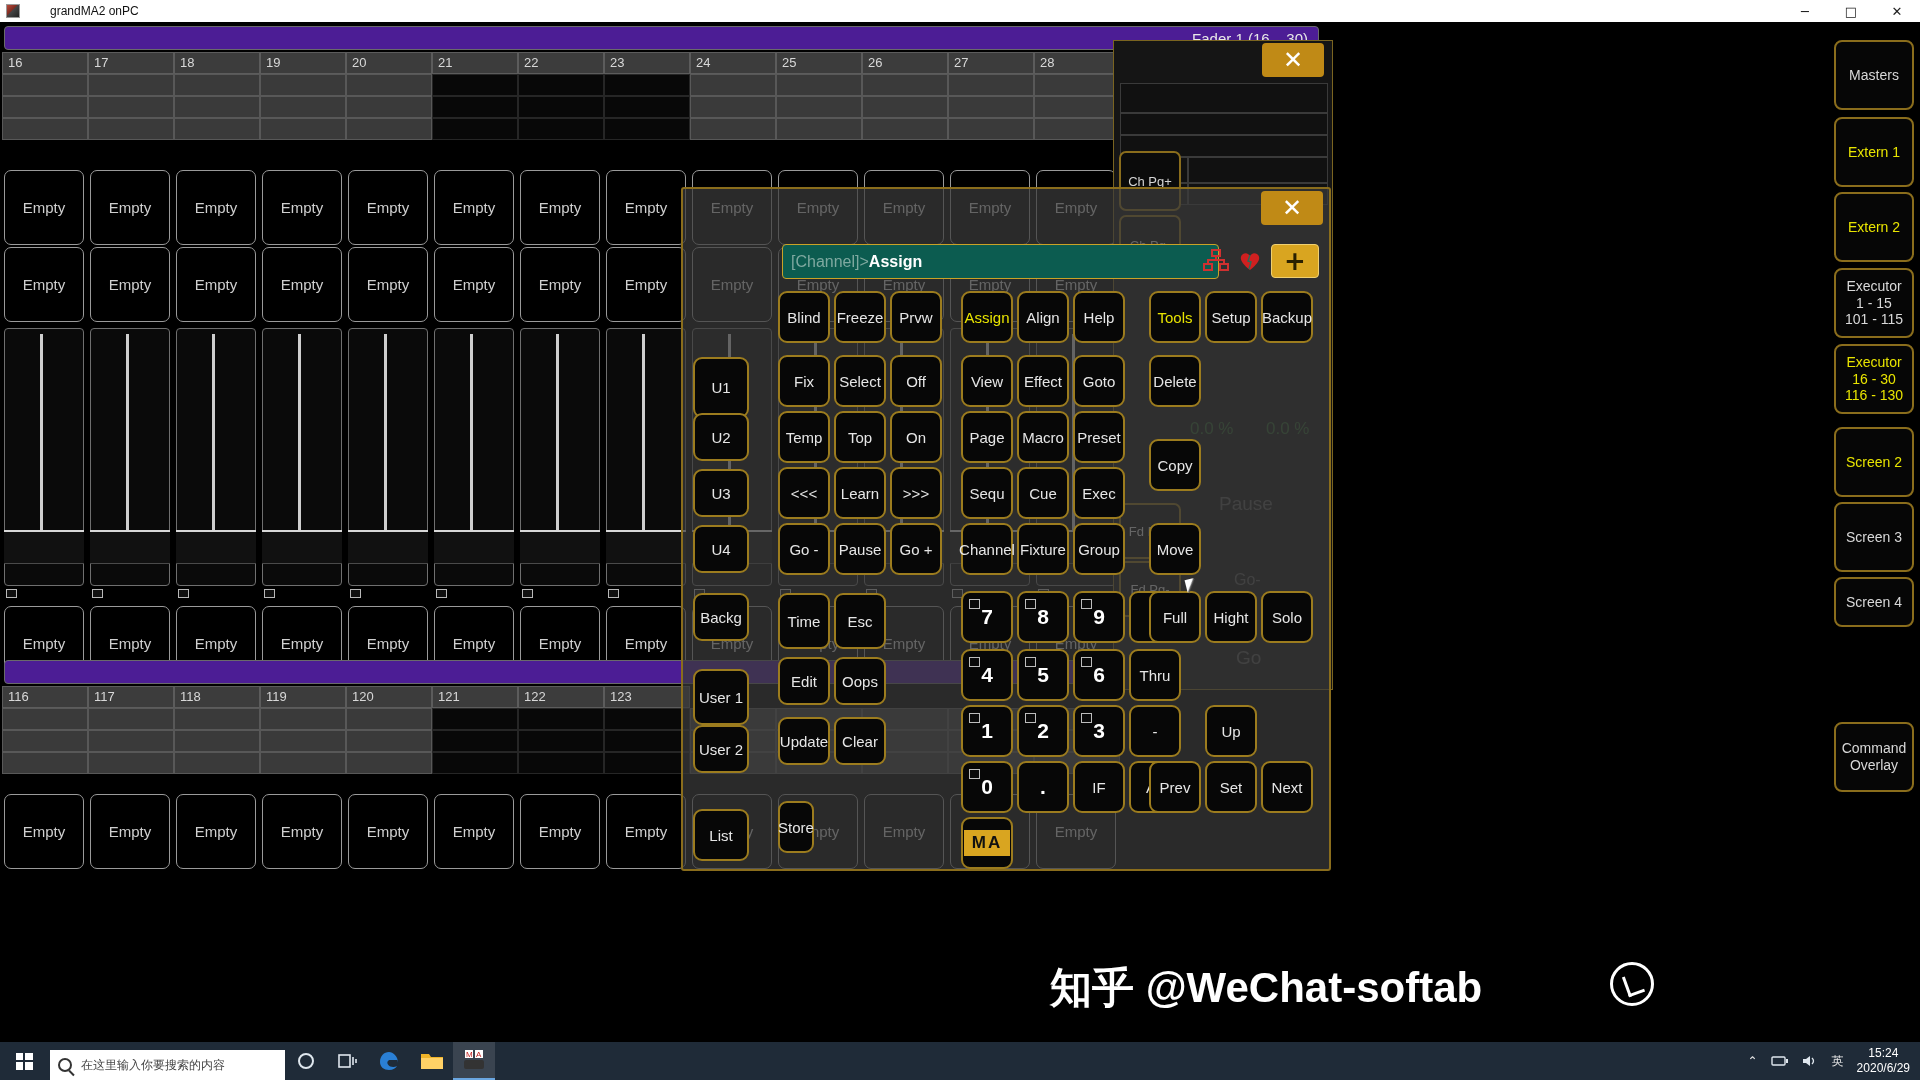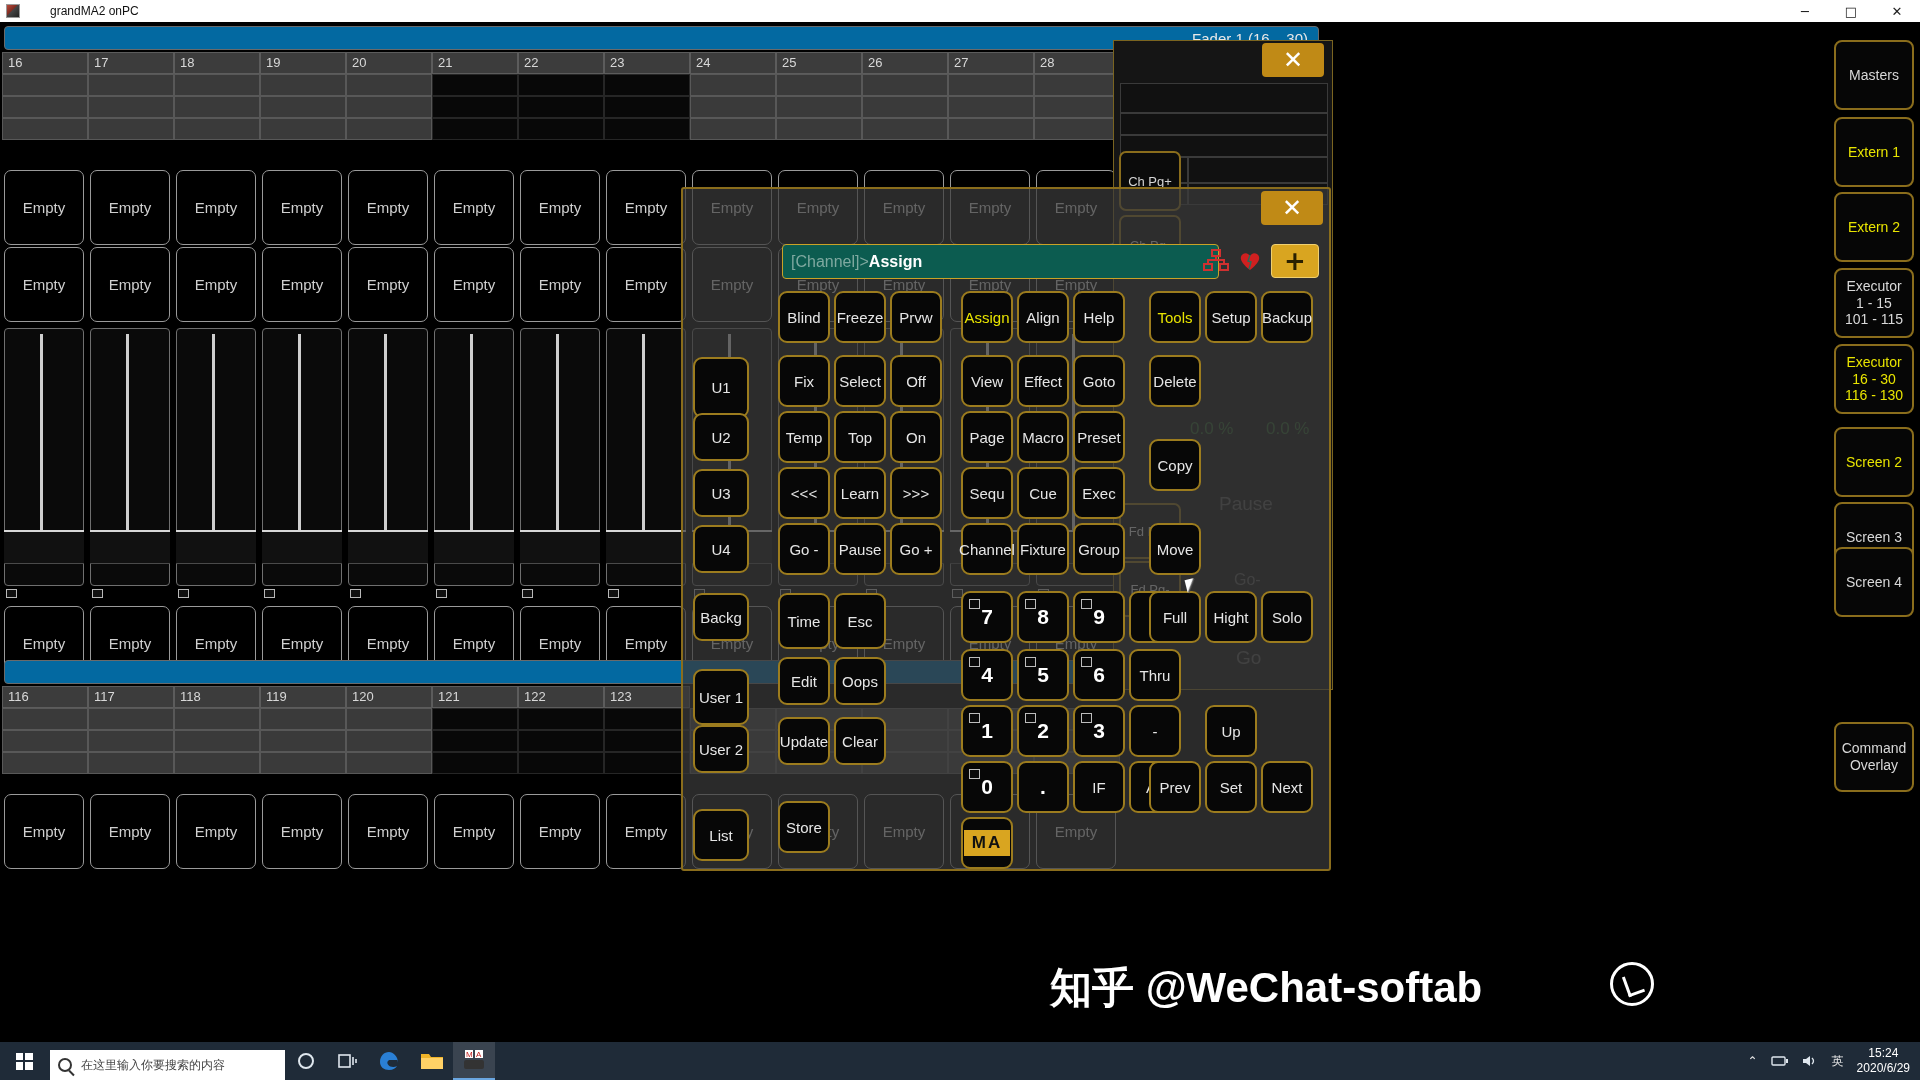--- a/index.html
+++ b/index.html
@@ -15,21 +15,21 @@
   #winbar .title { font-size:12px; color:#111; font-family:"Liberation Sans",sans-serif; }
   #winbar .wbtns { margin-left:auto; display:flex; height:22px; }
   #winbar .wbtn { width:46px; height:22px; display:flex; align-items:center;
                   justify-content:center; color:#222; font-size:13px;
                   font-family:"DejaVu Sans",sans-serif; }
 
   
   #ma { position:absolute; left:0; top:22px; width:1920px; height:1030px; background:#000; }
 
   
-  .hdrbar { position:absolute; background:#0369a1; border:1px solid #6a6a6a;
+  .hdrbar { position:absolute; background:#4c1d95; border:1px solid #6a6a6a;
             border-radius:4px; color:#e8e8e8; font-size:15px;
             font-family:"Liberation Sans",sans-serif; display:flex;
             align-items:center; justify-content:flex-end; padding-right:10px; }
   .numcell { background:#3c3c3c; border:1px solid #5c5c5c; color:#d8d8d8;
              font-size:13px; font-family:"Liberation Sans",sans-serif;
              padding:2px 0 0 5px; }
 
   
   .emptybtn { position:absolute; background:#000; border:1px solid #9a9a9a;
               border-radius:7px; color:#cfcfcf; font-size:15px;
@@ -519,21 +519,21 @@
         </div>
         <div class="k" style="left: 151px; top: 468px; width: 52px; height: 48px;">
           <span>Oops</span>
         </div>
         <div class="k" style="left: 95px; top: 528px; width: 52px; height: 48px;">
           <span>Update</span>
         </div>
         <div class="k" style="left: 151px; top: 528px; width: 52px; height: 48px;">
           <span>Clear</span>
         </div>
-        <div class="k" style="left: 95px; top: 612px; width: 52px; height: 52px;">
+        <div class="k" style="left: 95px; top: 612px; width: 36px; height: 52px;">
           <span>Store</span>
         </div>
         <div class="k acc" style="left: 278px; top: 102px; width: 52px; height: 52px;">
           <span>Assign</span>
         </div>
         <div class="k" style="left: 334px; top: 102px; width: 52px; height: 52px;">
           <span>Align</span>
         </div>
         <div class="k" style="left: 390px; top: 102px; width: 52px; height: 52px;">
           <span>Help</span>
@@ -698,21 +698,21 @@
     </div>
     <div class="sb y" style="top: 322px; height: 70px;">
       <span>Executor<br>16 - 30<br>116 - 130</span>
     </div>
     <div class="sb y" style="top: 405px; height: 70px;">
       <span>Screen 2</span>
     </div>
     <div class="sb w" style="top: 480px; height: 70px;">
       <span>Screen 3</span>
     </div>
-    <div class="sb w" style="top: 525px; height: 70px;">
+    <div class="sb w" style="top: 555px; height: 50px;">
       <span>Screen 4</span>
     </div>
     <div class="sb w" style="top: 700px; height: 70px;">
       <span>Command<br>Overlay</span>
     </div>
   </div>
 
 <div id="taskbar">
   <div id="startbtn">
     <span class="winlogo">

